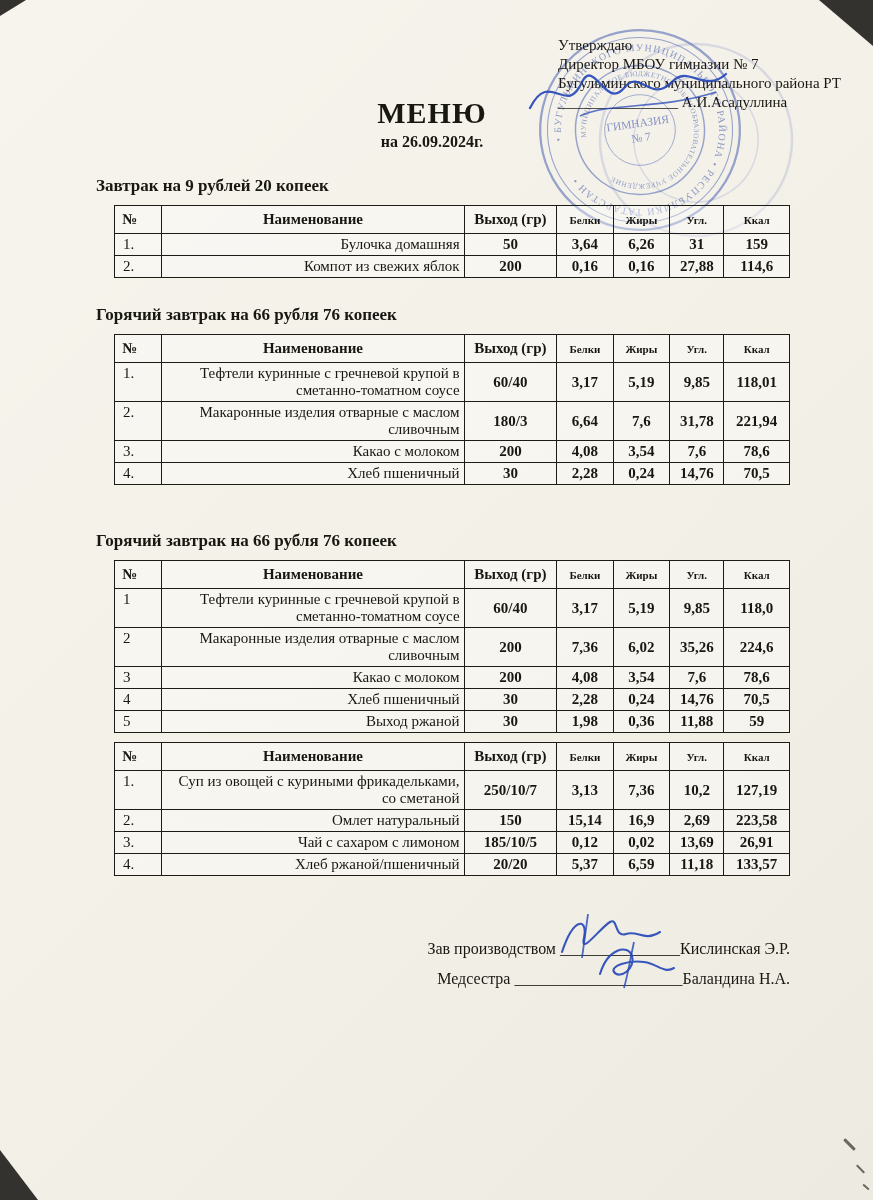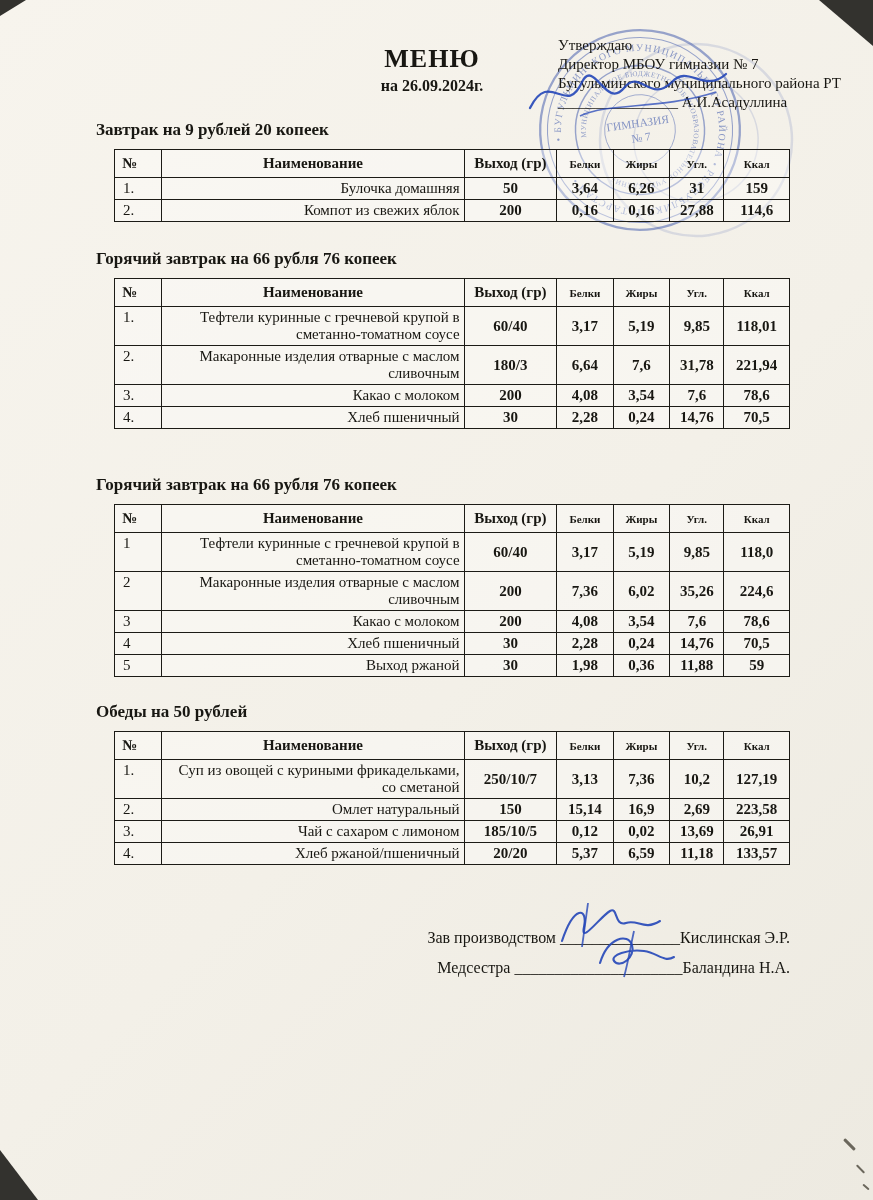--- a/index.html
+++ b/index.html
@@ -29,21 +29,21 @@
 
   
   .stamp-wrap { position:absolute; left:536px; top:26px; width:208px; height:208px; transform:rotate(-8deg); z-index:1; }
   .stamp-wrap svg { width:100%; height:100%; }
   .stamp-ghost { position:absolute; left:596px; top:40px; width:200px; height:200px; opacity:.16; transform:rotate(14deg); z-index:1; }
   .hdr-sig { position:absolute; left:520px; top:52px; width:220px; height:80px; z-index:4; }
 
   
   .content { position:relative; width:676px; margin-left:114px; z-index:2; }
   .title-wrap { transform:translateX(-20px); text-align:center; }
-  .page-title { font-size:26px; font-weight:bold; letter-spacing:1px; margin-top:44px; }
+  .page-title { font-size:30px; font-weight:bold; letter-spacing:1px; margin-top:96px; }
   .date-line { font-size:16px; font-weight:bold; margin-top:3px; }
 
   .sec-title { font-size:17px; font-weight:bold; transform:translateX(-18px); }
   .st-1 { margin-top:25px; }
   .st-2 { margin-top:27px; }
   .st-3 { margin-top:46px; }
   .st-4 { margin-top:25px; }
 
   table.menu-table { width:100%; border-collapse:collapse; table-layout:fixed; margin-top:9px; background:rgba(255,255,255,.35); }
   .menu-table th, .menu-table td { border:1px solid #1c1b16; }
@@ -299,21 +299,20 @@
             <td class="cell-name">Выход ржаной</td>
             <td class="cell-out">30</td>
             <td class="cell-val">1,98</td>
             <td class="cell-val">0,36</td>
             <td class="cell-val">11,88</td>
             <td class="cell-val">59</td>
           </tr>
         </tbody>
     </table>
 
-    <div class="sec-title st-4">Обеды на 50 рублей</div>
     <table class="menu-table">
       <colgroup>
           <col class="c-num">
           <col class="c-name">
           <col class="c-out">
           <col class="c-b">
           <col class="c-f">
           <col class="c-u">
           <col class="c-k">
         </colgroup>

